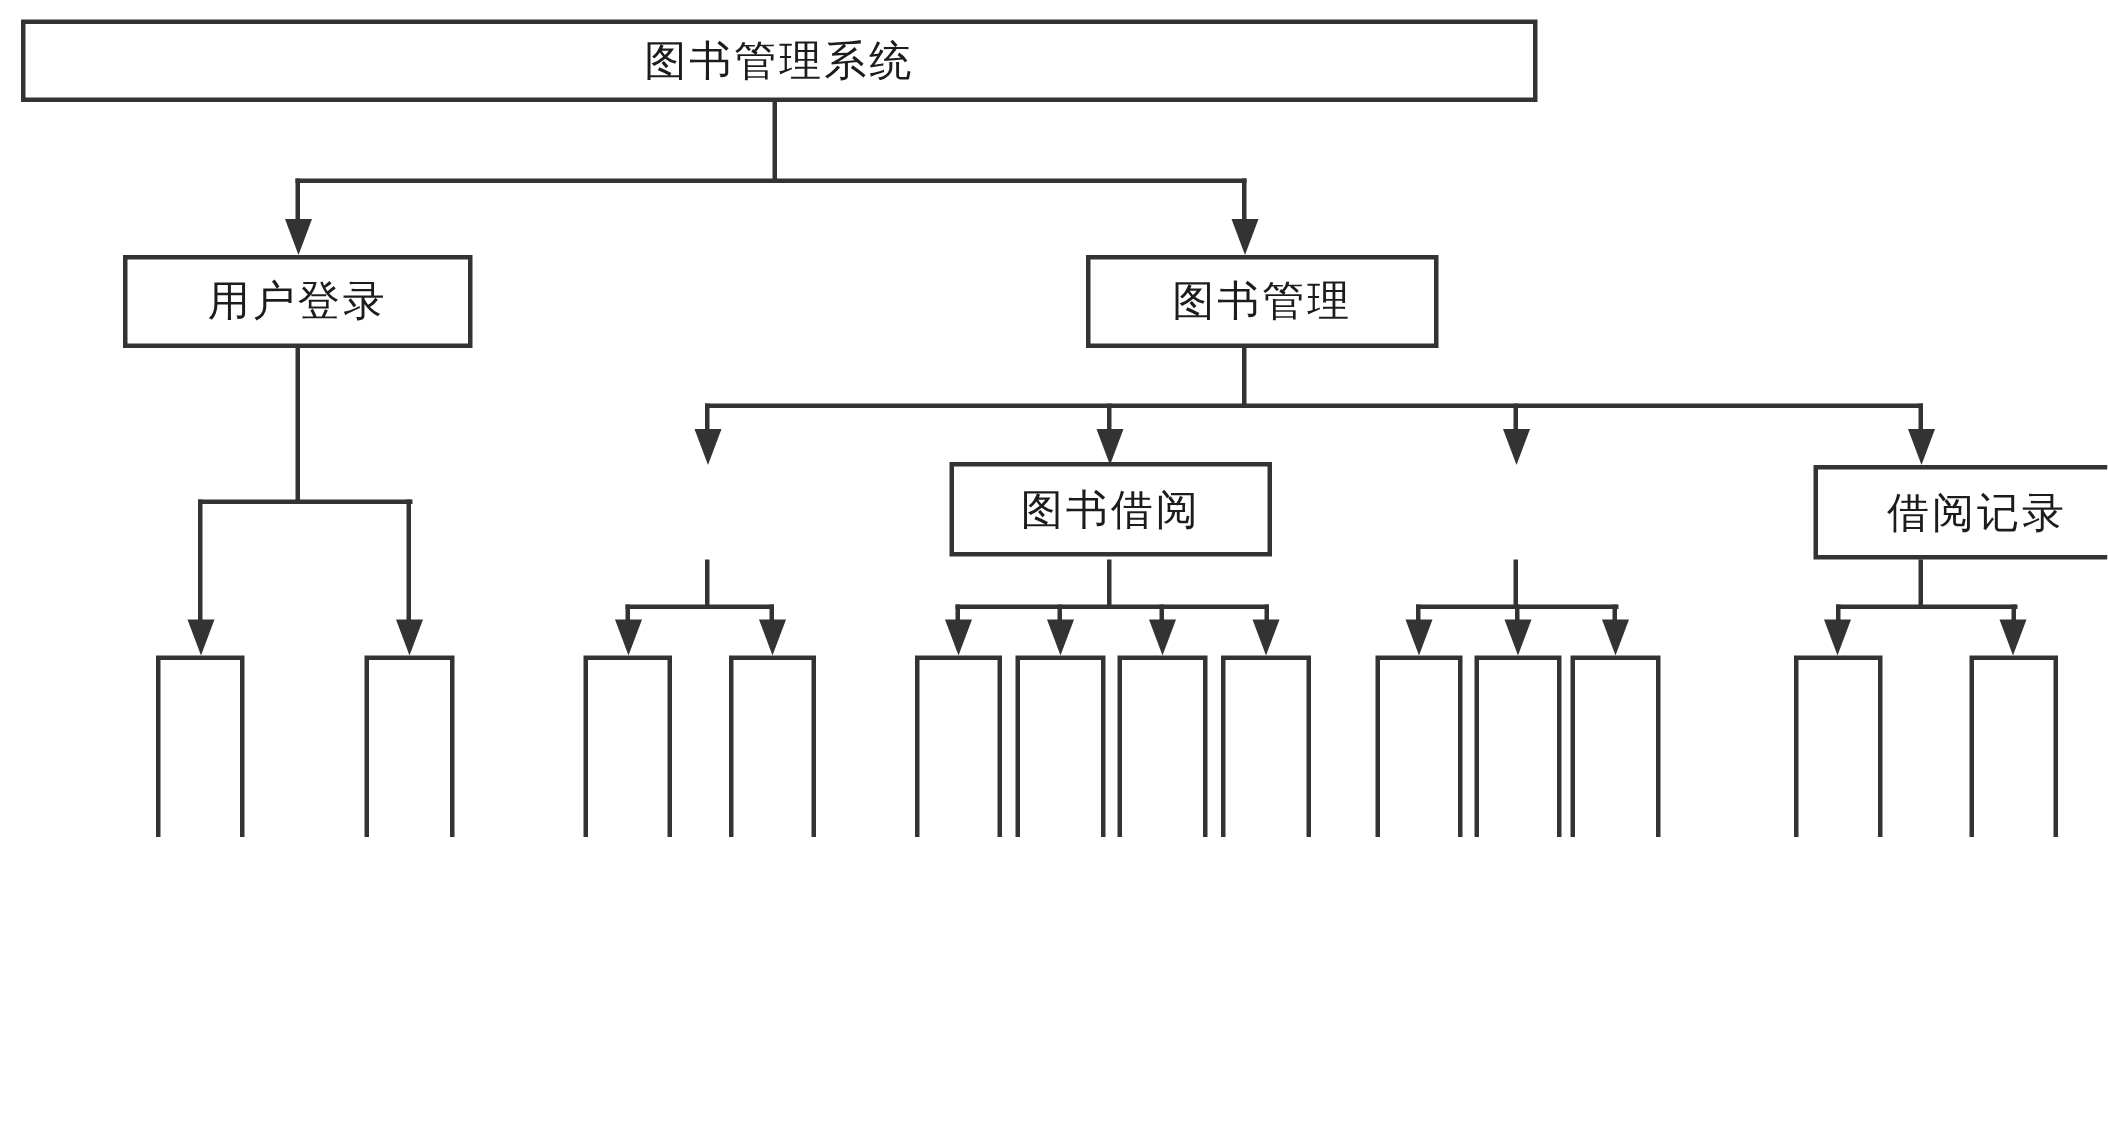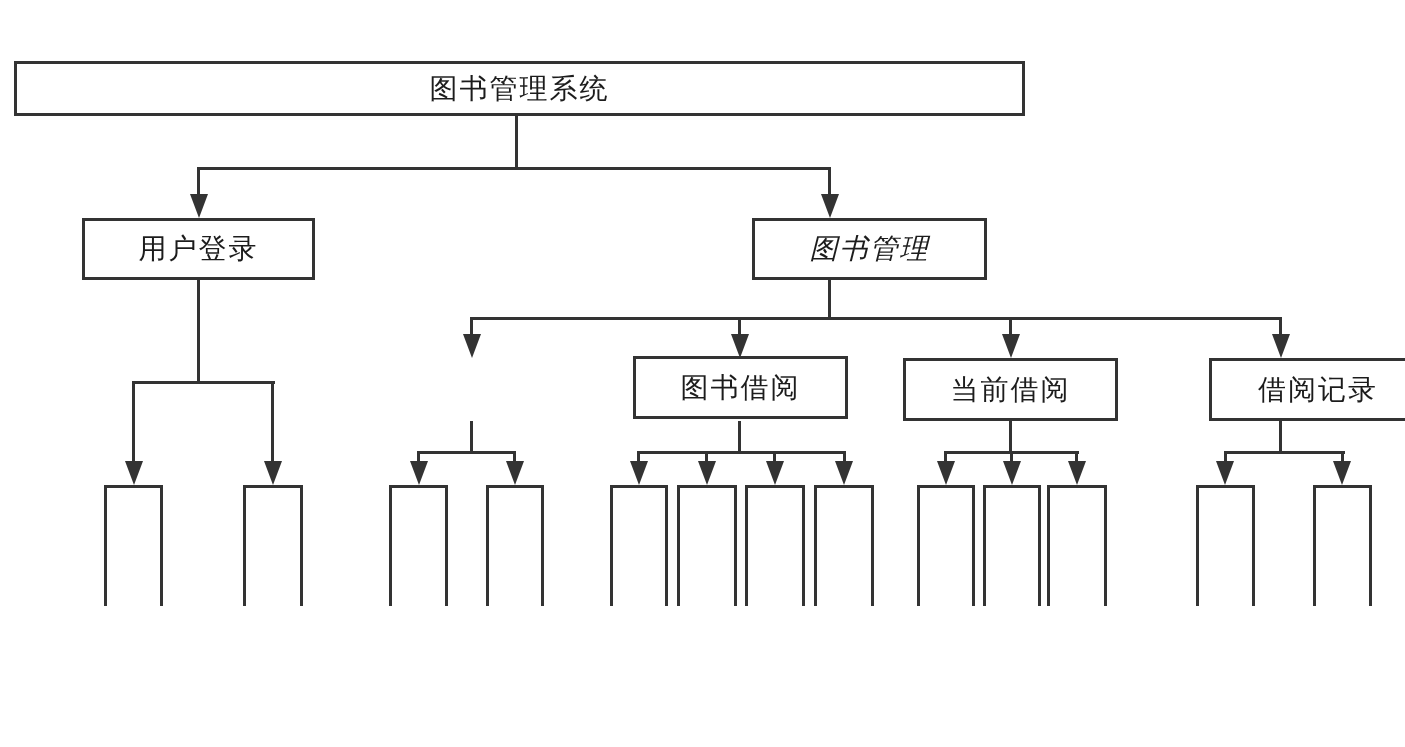--- a/index.html
+++ b/index.html
@@ -9,21 +9,20 @@
     --wm:#c6c6c6;
     --bg:#ffffff;
   }
   html,body{margin:0;padding:0;background:var(--bg);}
   #canvas{
     position:relative;
     width:1405px;height:558px;
     background:var(--bg);
     overflow:hidden;
     font-family:"Liberation Sans","DejaVu Sans",sans-serif;
-    margin-top:48px;
   }
   .box{
     position:absolute;
     background:var(--fill);
     border:3px solid var(--line);
     box-sizing:border-box;
     display:flex;align-items:center;justify-content:center;
   }
   .hl{
     font-size:28px;color:var(--text);letter-spacing:2px;white-space:nowrap;
@@ -59,21 +58,21 @@
   <div class="line" style="left:515px;top:68px;width:3px;height:53px;"></div>
   <div class="line" style="left:197px;top:119px;width:634px;height:3px;"></div>
   <div class="line" style="left:197px;top:119px;width:3px;height:31px;"></div>
   <div class="line" style="left:828px;top:119px;width:3px;height:31px;"></div>
   <div class="arr" style="left:190px;top:146px;"></div>
   <div class="arr" style="left:821px;top:146px;"></div>
 
   <div class="box hl" style="left:82px;top:170px;width:233px;height:62px;">
     <span>用户登录</span>
   </div>
-  <div class="box hl" style="left:752px;top:170px;width:235px;height:62px;font-style:italic;">
+  <div class="box hl" style="left:724px;top:170px;width:235px;height:62px;">
     <span>图书管理</span>
   </div>
 
   <div class="line" style="left:197px;top:232px;width:3px;height:103px;"></div>
   <div class="line" style="left:132px;top:333px;width:143px;height:3px;"></div>
   <div class="line" style="left:132px;top:333px;width:3px;height:84px;"></div>
   <div class="line" style="left:271px;top:333px;width:3px;height:84px;"></div>
   <div class="arr" style="left:125px;top:413px;"></div>
   <div class="arr" style="left:264px;top:413px;"></div>
 
@@ -83,23 +82,20 @@
   <div class="line" style="left:738px;top:269px;width:3px;height:21px;"></div>
   <div class="line" style="left:1009px;top:269px;width:3px;height:21px;"></div>
   <div class="line" style="left:1279px;top:269px;width:3px;height:21px;"></div>
   <div class="arr" style="left:463px;top:286px;"></div>
   <div class="arr" style="left:731px;top:286px;"></div>
   <div class="arr" style="left:1002px;top:286px;"></div>
   <div class="arr" style="left:1272px;top:286px;"></div>
 
   <div class="box hl" style="left:633px;top:308px;width:215px;height:63px;">
     <span>图书借阅</span>
-  </div>
-  <div class="box hl" style="left:903px;top:310px;width:215px;height:63px;">
-    <span>当前借阅</span>
   </div>
   <div class="box hl" style="left:1209px;top:310px;width:218px;height:63px;">
     <span>借阅记录</span>
   </div>
 
   <div class="line" style="left:470px;top:373px;width:3px;height:33px;"></div>
   <div class="line" style="left:417px;top:403px;width:99px;height:3px;"></div>
   <div class="line" style="left:417px;top:403px;width:3px;height:14px;"></div>
   <div class="line" style="left:513px;top:403px;width:3px;height:14px;"></div>
   <div class="arr" style="left:410px;top:413px;"></div>

